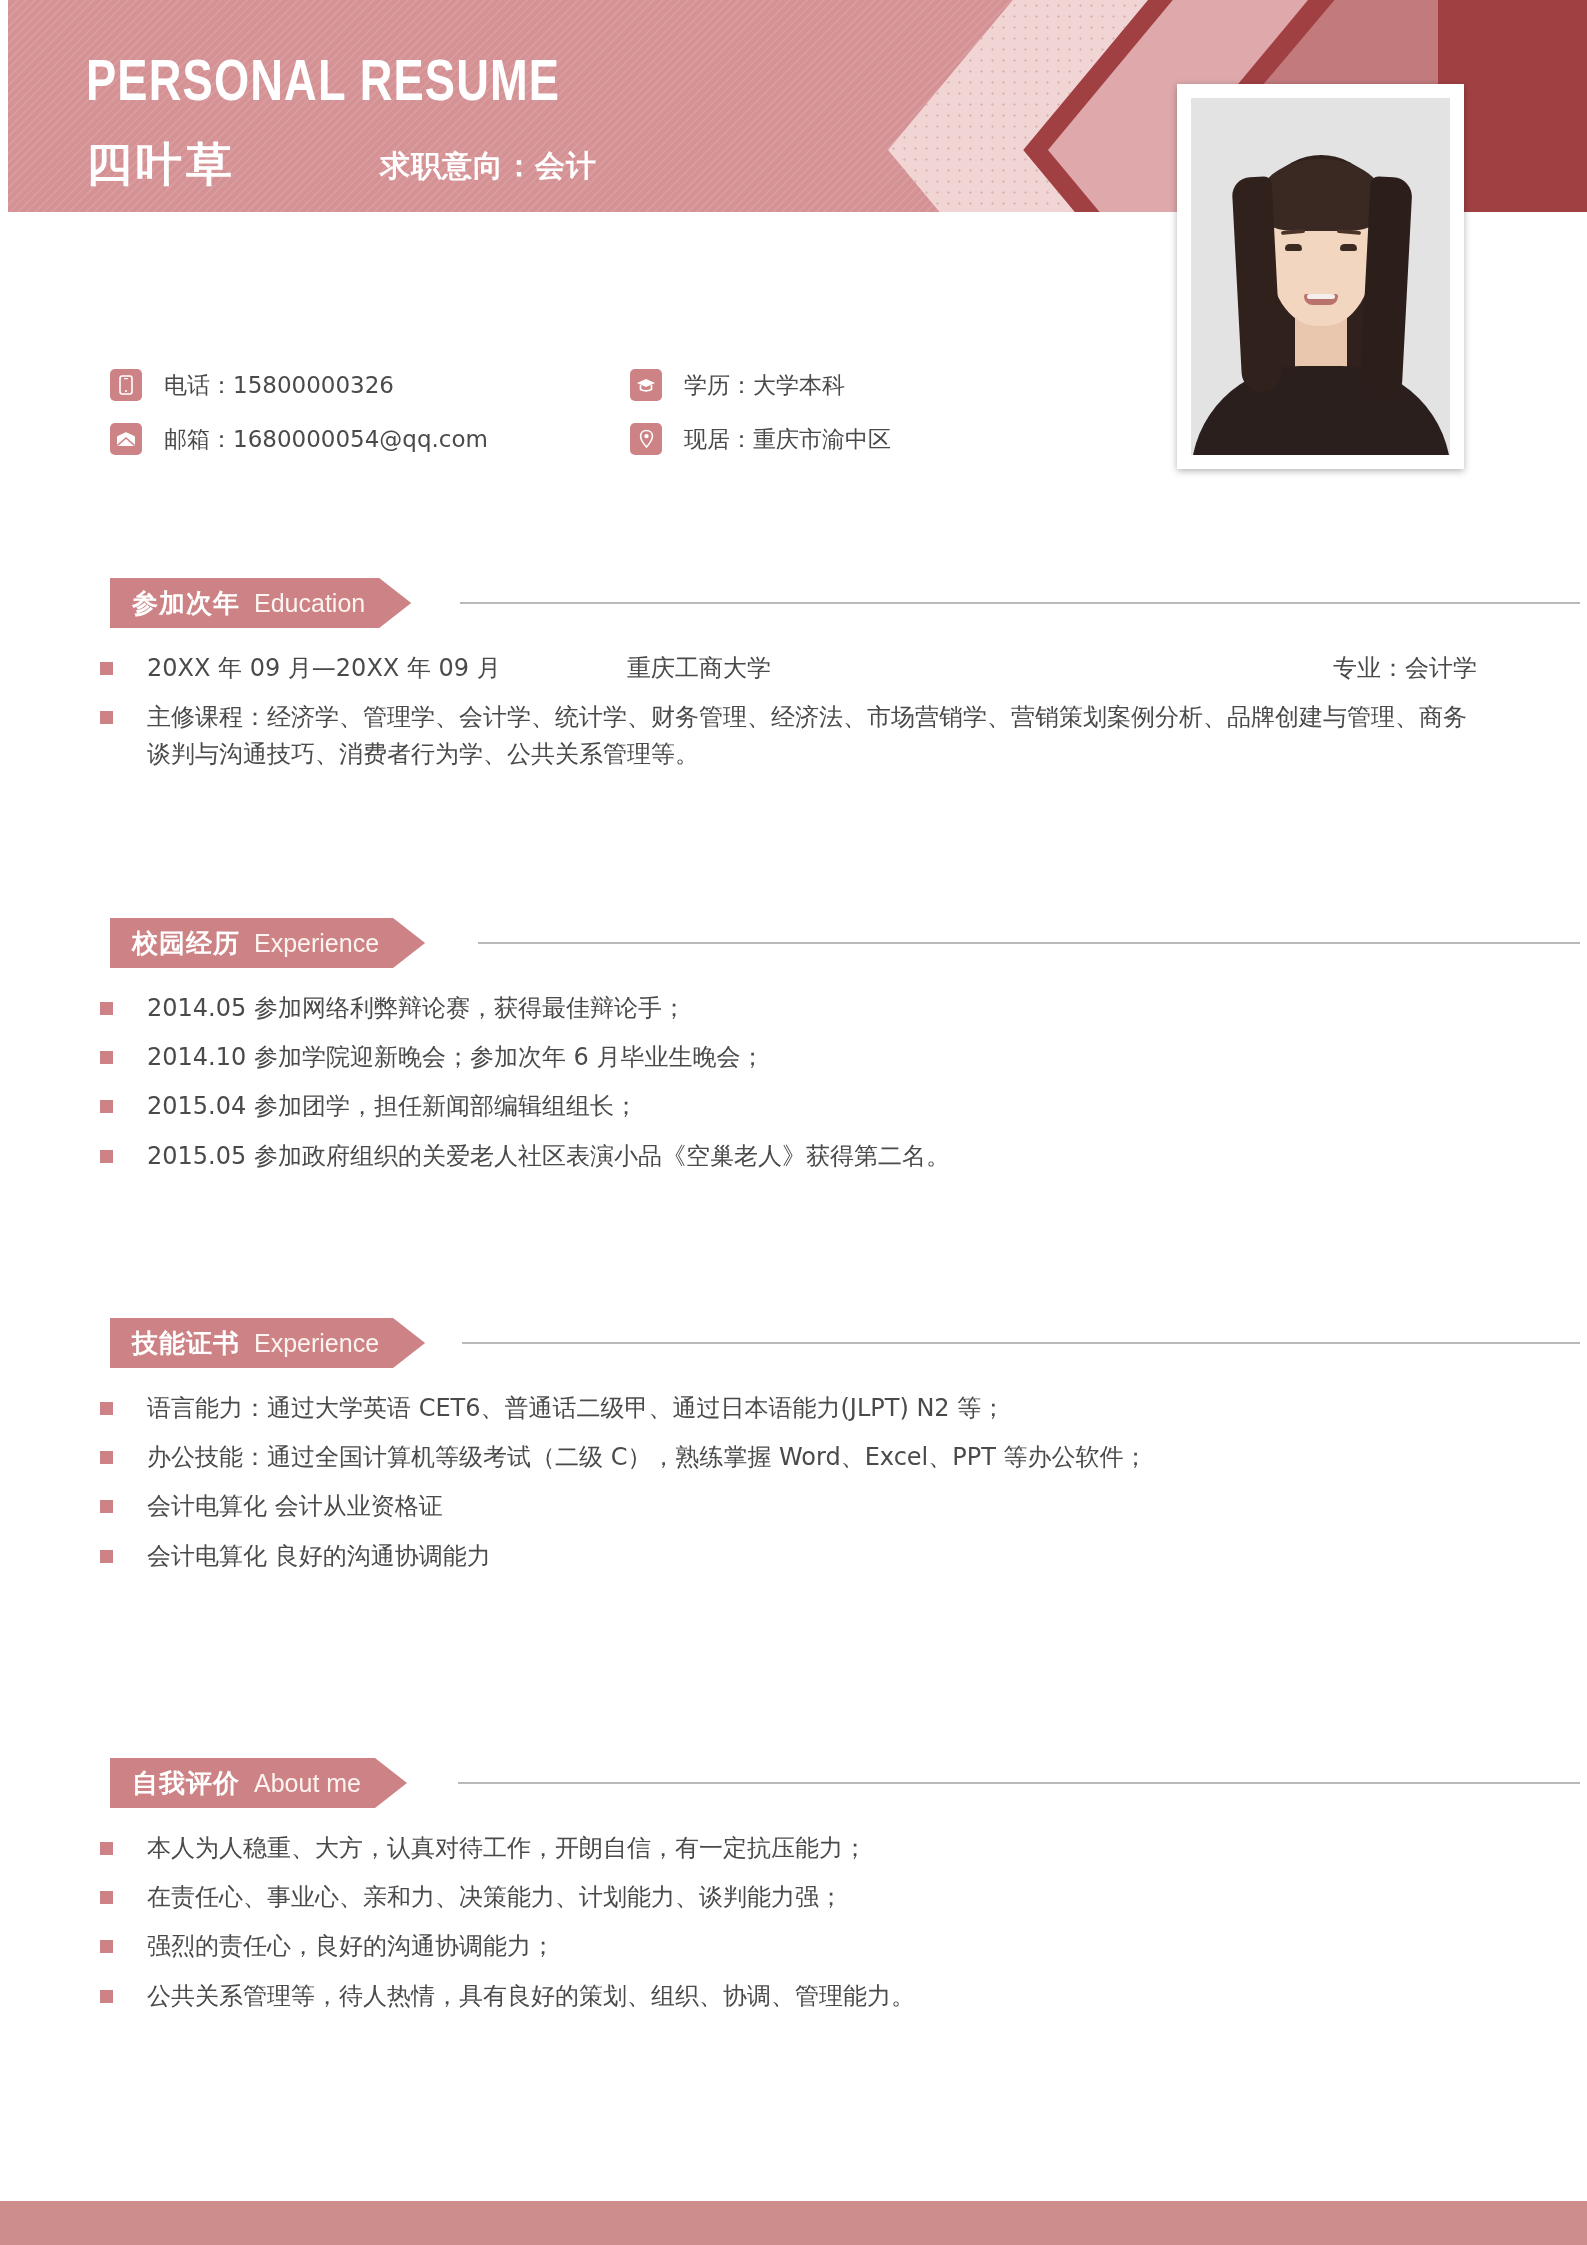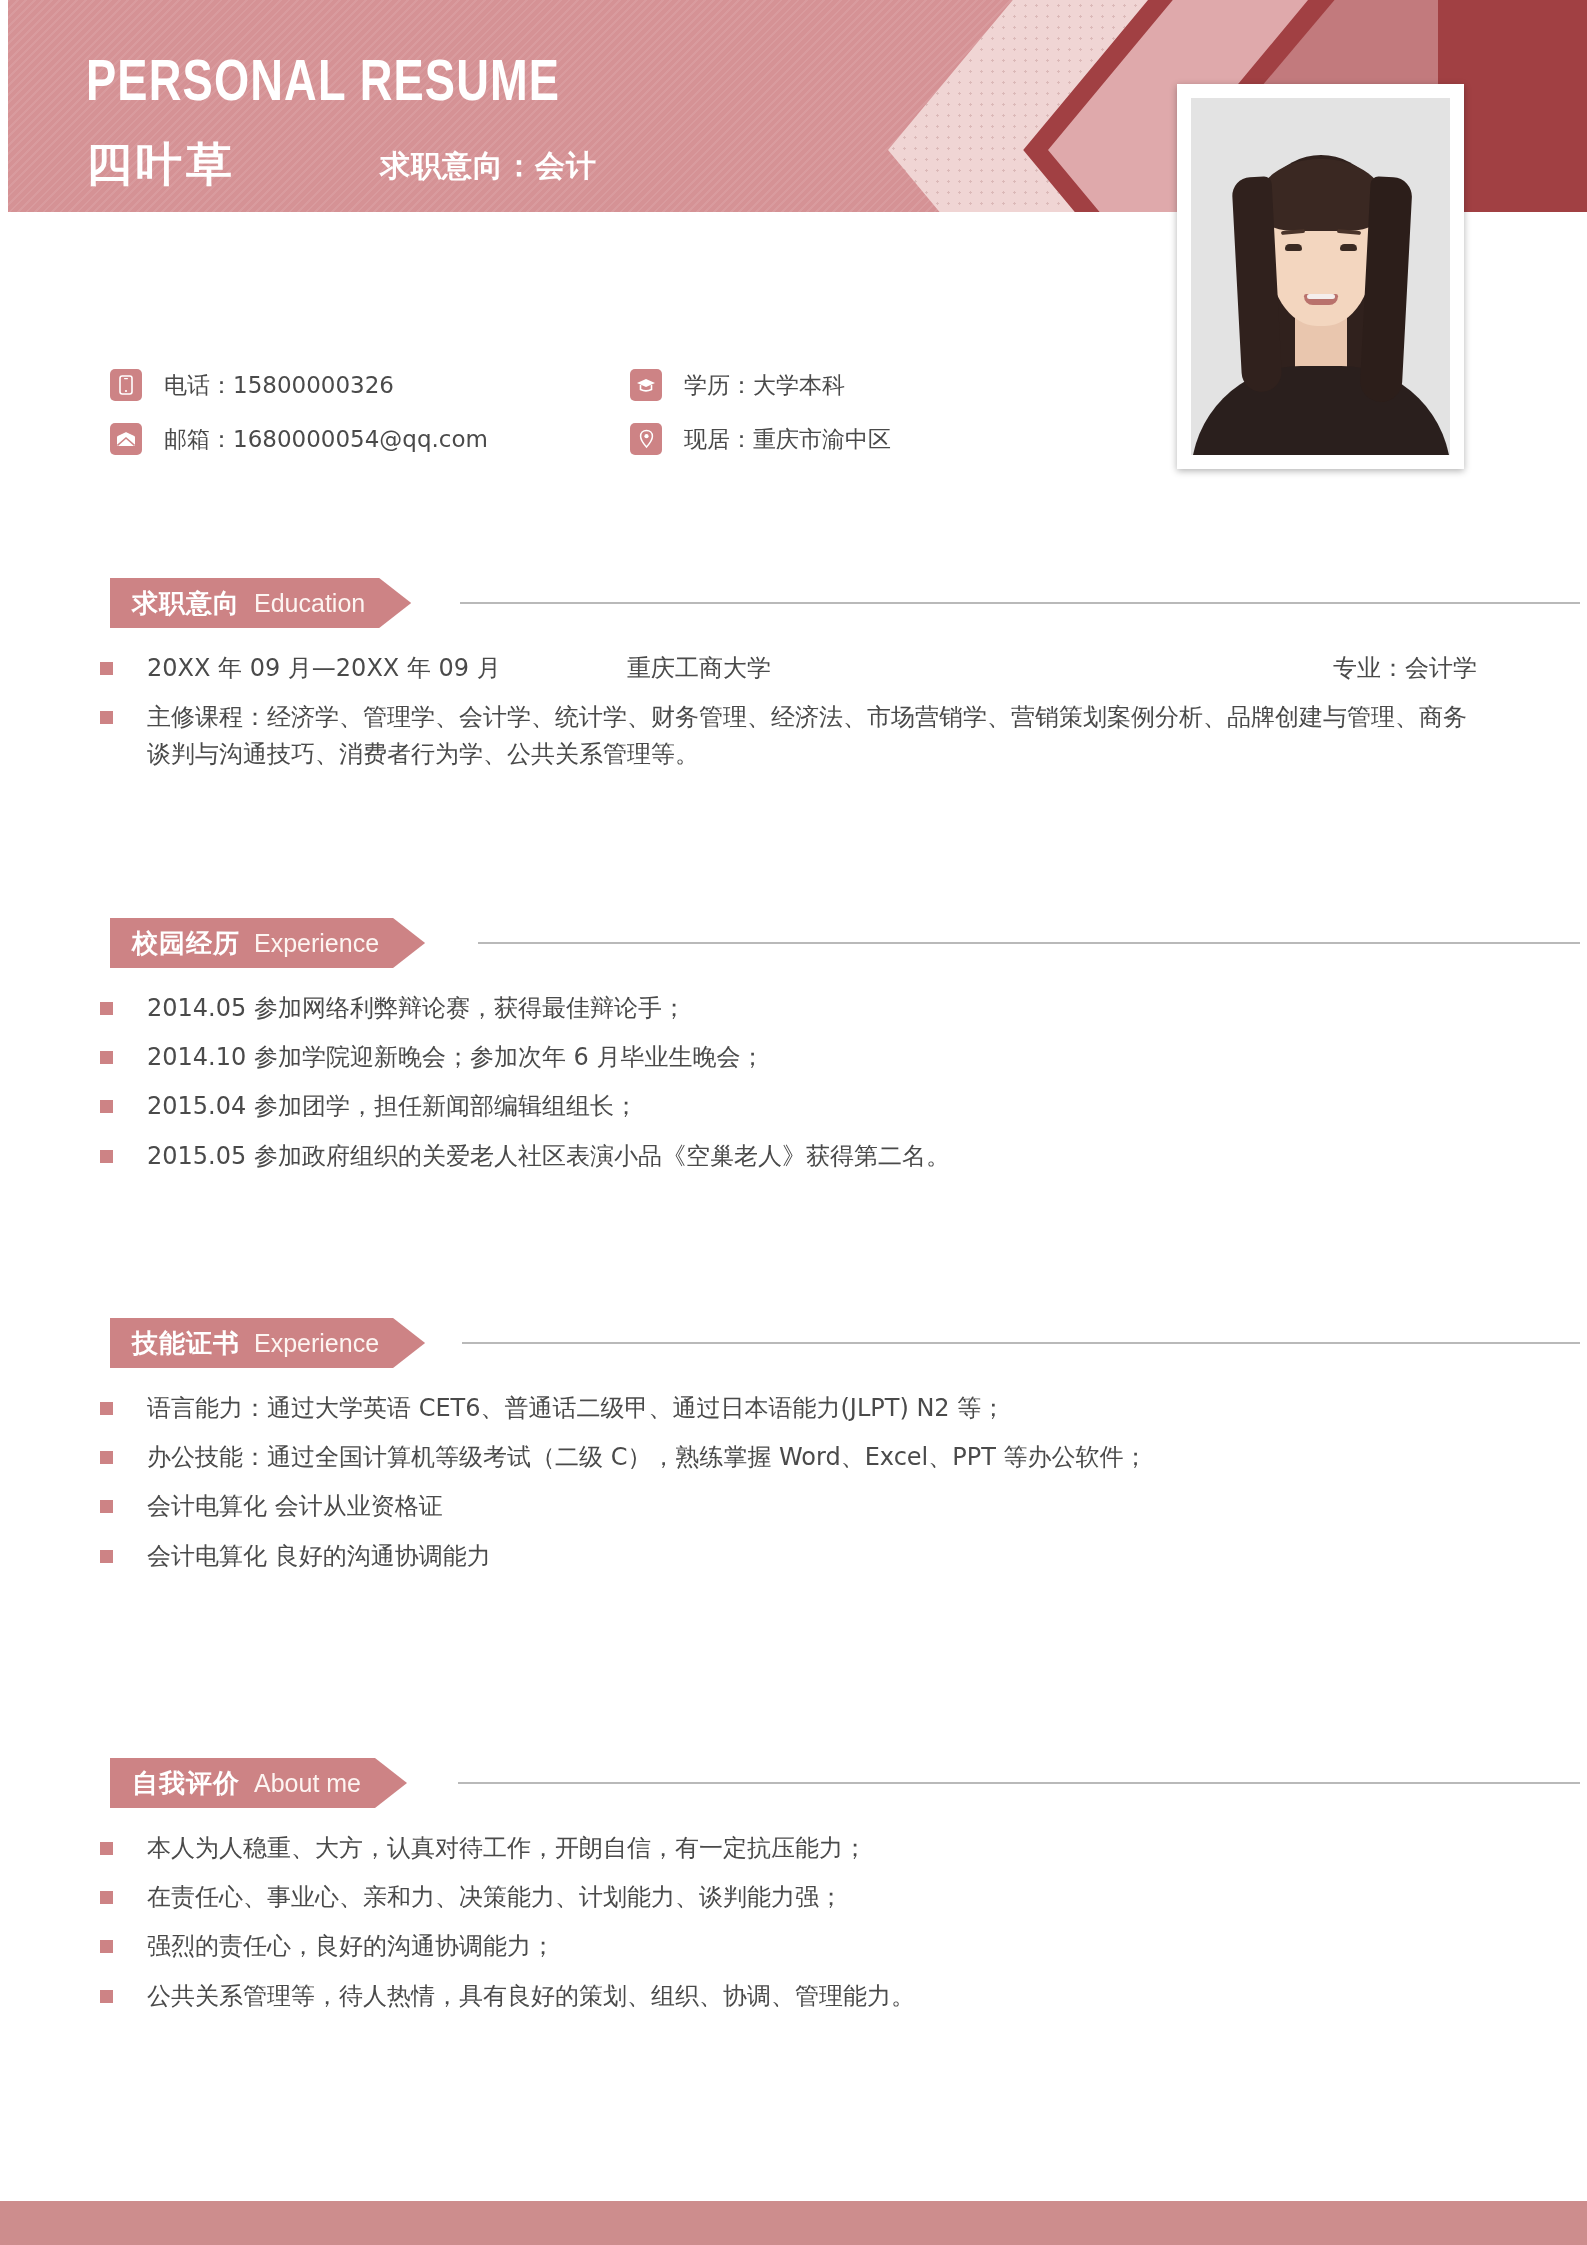--- a/index.html
+++ b/index.html
@@ -402,21 +402,21 @@
           </svg>
         </span>
         <span class="c-text">现居：重庆市渝中区</span>
       </div>
     </div>
   </div>
 
   <div class="section" style="top:578px">
     <div class="sec-head">
       <div class="banner">
-        <span class="banner-cn">求职意向</span>
+        <span class="banner-cn">参加次年</span>
         <span class="banner-en">Education</span>
       </div>
       <div class="sec-rule" style="left:350px; width:1120px"></div>
     </div>
     <div class="items">
       <div class="item">
         <span class="bullet"></span>
         <span class="item-text edu-row">
           <span class="edu-date">20XX 年 09 月—20XX 年 09 月</span>
           <span class="edu-school">重庆工商大学</span>

